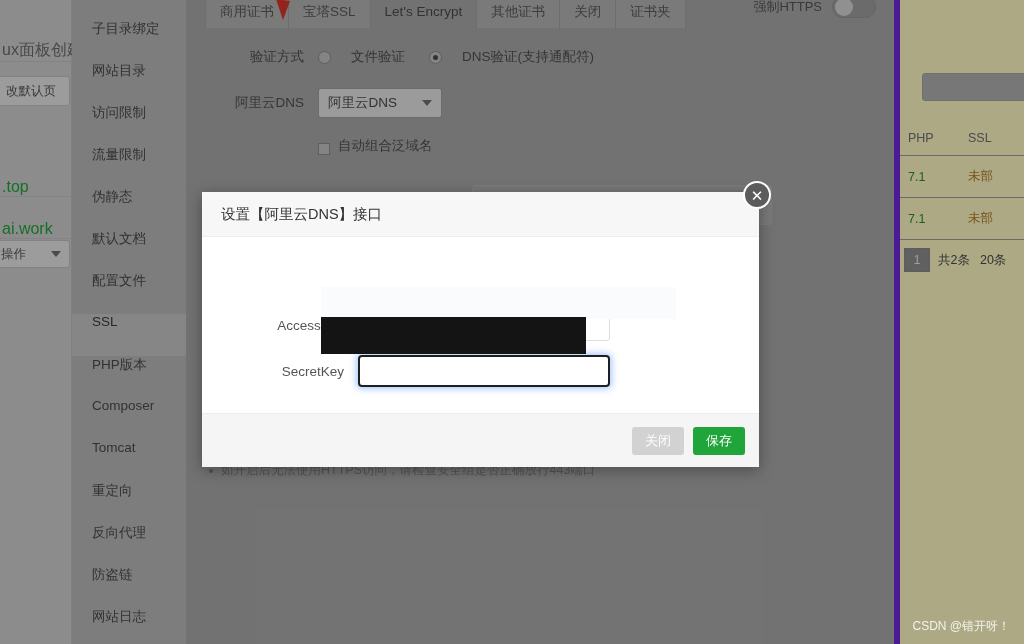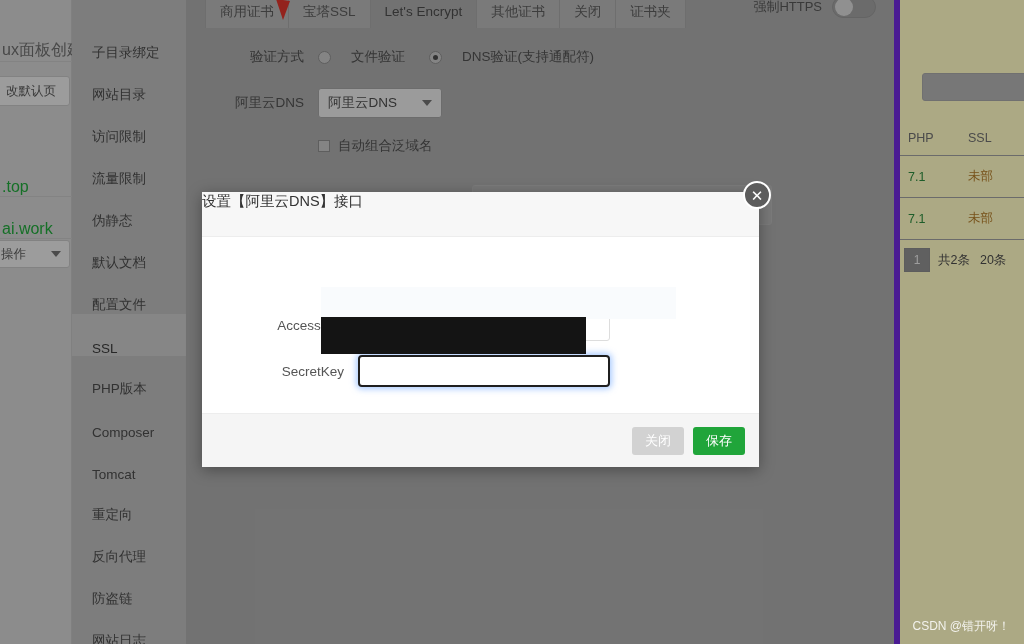--- a/index.html
+++ b/index.html
@@ -55,21 +55,21 @@
 
   
   #sidebar {
     position: absolute; left: 72px; top: 0;
     width: 115px; height: 644px;
     background: #b9b9b9;
     border-right: 1px solid #a8a8a8;
   }
   .side-item {
     height: 42px;
-    display: flex; align-items: flex-end;
+    display: flex; align-items: flex-start;
     padding-left: 20px;
     font-size: 13.5px;
     color: #4a4a4a;
     white-space: nowrap;
   }
   .side-item.active {
     background: #c6c6c6;
     color: #3a3a3a;
   }
   .side-item.clipped-top {
@@ -229,21 +229,22 @@
     width: 557px; height: 275px;
     background: #fff;
     box-shadow: 0 3px 14px rgba(0,0,0,0.35);
     z-index: 100;
     display: flex; flex-direction: column;
   }
   #modal-header {
     height: 45px;
     background: #f7f7f7;
     border-bottom: 1px solid #ededed;
-    display: flex; 
+    display: flex; align-items: center;
+    padding-left: 19px;
     font-size: 14.5px; color: #333;
   }
   #modal-body {
     flex: 1;
     position: relative;
     background: #fff;
   }
   #modal-footer {
     height: 54px;
     background: #f5f5f5;
@@ -455,28 +456,32 @@
       <div class="form-row" style="left:22px; top:88px;">
         <span class="form-label">阿里云DNS</span>
         <span class="select-box">
           <span>阿里云DNS</span>
           <span class="caret"></span>
         </span>
       </div>
 
       <div class="form-row" style="left:22px; top:137px;">
         <span class="form-label"></span>
-        <span style="display:flex;align-items:center;">
+        <span style="display:flex;align-items:flex-end;">
           <span class="chk-box"></span>
           <span>自动组合泛域名</span>
         </span>
       </div>
 
       <div id="white-card"></div>
 
+      <div class="bullet-note" style="left:22px; top:462px;">
+        <span class="dot"></span>
+        <span>如开启后无法使用HTTPS访问，请检查安全组是否正确放行443端口</span>
+      </div>
     </div>
 
     <div id="right-table">
       <div id="rt-searchbox"></div>
       <div class="rt-row rt-head" style="top:120px;height:36px;">
         <span class="rt-cell" style="width:60px;">PHP</span>
         <span class="rt-cell">SSL</span>
       </div>
       <div class="rt-row" style="top:156px;height:42px;">
         <span class="rt-cell rt-php" style="width:60px;">7.1</span>

